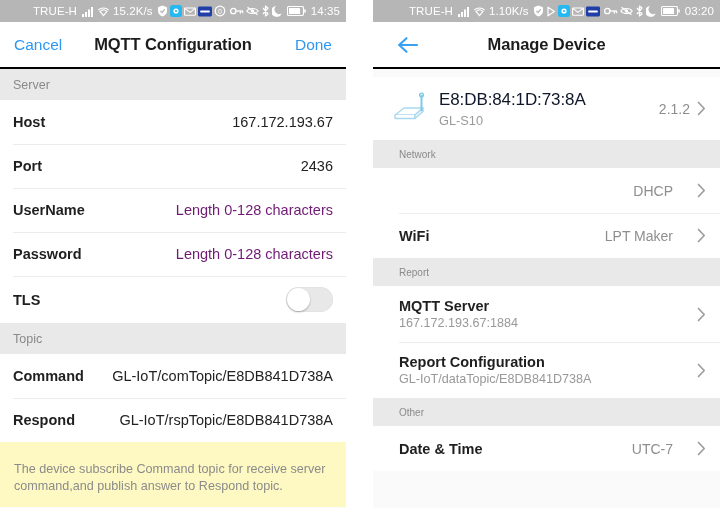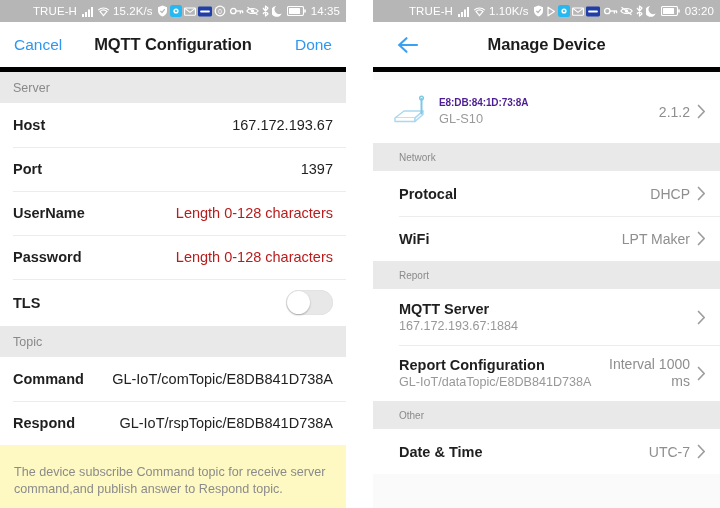--- a/index.html
+++ b/index.html
@@ -55,21 +55,21 @@
   }
   .sb-ic svg { display: block; }
 
   
   .navbar {
     height: 45px;
     background: #ffffff;
     display: flex;
     align-items: center;
     position: relative;
-    border-bottom: 5px solid #000000;
+    border-bottom: 2px solid #000000;
   }
   .nav-left-btn {
     position: absolute;
     left: 10px;
     top: 50%;
     transform: translateY(-50%);
     color: #2f97f0;
     font-size: 15.5px;
     background: none;
     border: none;
@@ -158,21 +158,21 @@
     white-space: nowrap;
   }
   .row-value {
     margin-left: auto;
     font-size: 14.5px;
     color: #222222;
     text-align: right;
     white-space: nowrap;
     padding-left: 8px;
   }
-  .row-value.muted { color: #b91c1c; }
+  .row-value.muted { color: #701a75; }
 
   
   .toggle {
     margin-left: auto;
     width: 47px;
     height: 25px;
     border-radius: 13px;
     background: #e8e8e8;
     position: relative;
     cursor: pointer;
@@ -215,23 +215,23 @@
     justify-content: center;
   }
   .device-text {
     flex: 1 1 auto;
     display: flex;
     flex-direction: column;
     justify-content: center;
     padding-left: 4px;
   }
   .device-mac {
-    font-size: 10px;
-    font-weight: bold;
-    color: #4c1d95;
+    font-size: 17px;
+    font-weight: normal;
+    color: #0f172a;
     letter-spacing: -0.1px;
   }
   .device-model {
     font-size: 12.8px;
     color: #9a9a9a;
     margin-top: 3px;
   }
   .device-right {
     display: flex;
     gap: 7px;
@@ -272,21 +272,21 @@
   }
   .row-r-sub {
     font-size: 12.6px;
     color: #989898;
     margin-top: 2px;
     white-space: nowrap;
   }
   .row-r-right {
     display: flex;
     align-items: center;
-    gap: 7px;
+    gap: 24px;
     margin-left: auto;
     padding-left: 8px;
   }
   .row-r-value {
     font-size: 14px;
     color: #8e8e8e;
     text-align: right;
     white-space: nowrap;
   }
   .row-r-value.two-line {
@@ -402,21 +402,21 @@
     <div class="scroll">
 
       <div class="sec-header">Server</div>
       <div class="group">
         <div class="row">
           <span class="row-label">Host</span>
           <span class="row-value">167.172.193.67</span>
         </div>
         <div class="row">
           <span class="row-label">Port</span>
-          <span class="row-value">1397</span>
+          <span class="row-value">2436</span>
         </div>
         <div class="row">
           <span class="row-label">UserName</span>
           <span class="row-value muted">Length 0-128 characters</span>
         </div>
         <div class="row">
           <span class="row-label">Password</span>
           <span class="row-value muted">Length 0-128 characters</span>
         </div>
         <div class="row" style="min-height:47px;">
@@ -563,23 +563,20 @@
             <svg width="9" height="15" viewBox="0 0 9 15">
                 <path d="M1.5 1.5 L7.2 7.5 L1.5 13.5" fill="none" stroke="#9d9d9d" stroke-width="1.7" stroke-linecap="round" stroke-linejoin="round"></path>
               </svg>
           </span>
         </div>
       </div>
 
       <div class="sec-header-r">Network</div>
       <div class="group">
         <div class="row-r">
-          <div class="row-r-main">
-            <span class="row-r-title">Protocal</span>
-          </div>
           <div class="row-r-right">
             <span class="row-r-value">DHCP</span>
             <span class="chev">
               <svg width="9" height="15" viewBox="0 0 9 15">
                   <path d="M1.5 1.5 L7.2 7.5 L1.5 13.5" fill="none" stroke="#9d9d9d" stroke-width="1.7" stroke-linecap="round" stroke-linejoin="round"></path>
                 </svg>
             </span>
           </div>
         </div>
         <div class="row-r">
@@ -611,21 +608,20 @@
                 </svg>
             </span>
           </div>
         </div>
         <div class="row-r tall">
           <div class="row-r-main">
             <span class="row-r-title">Report Configuration</span>
             <span class="row-r-sub">GL-IoT/dataTopic/E8DB841D738A</span>
           </div>
           <div class="row-r-right">
-            <span class="row-r-value two-line">Interval 1000 ms</span>
             <span class="chev">
               <svg width="9" height="15" viewBox="0 0 9 15">
                   <path d="M1.5 1.5 L7.2 7.5 L1.5 13.5" fill="none" stroke="#9d9d9d" stroke-width="1.7" stroke-linecap="round" stroke-linejoin="round"></path>
                 </svg>
             </span>
           </div>
         </div>
       </div>
 
       <div class="sec-header-r">Other</div>

